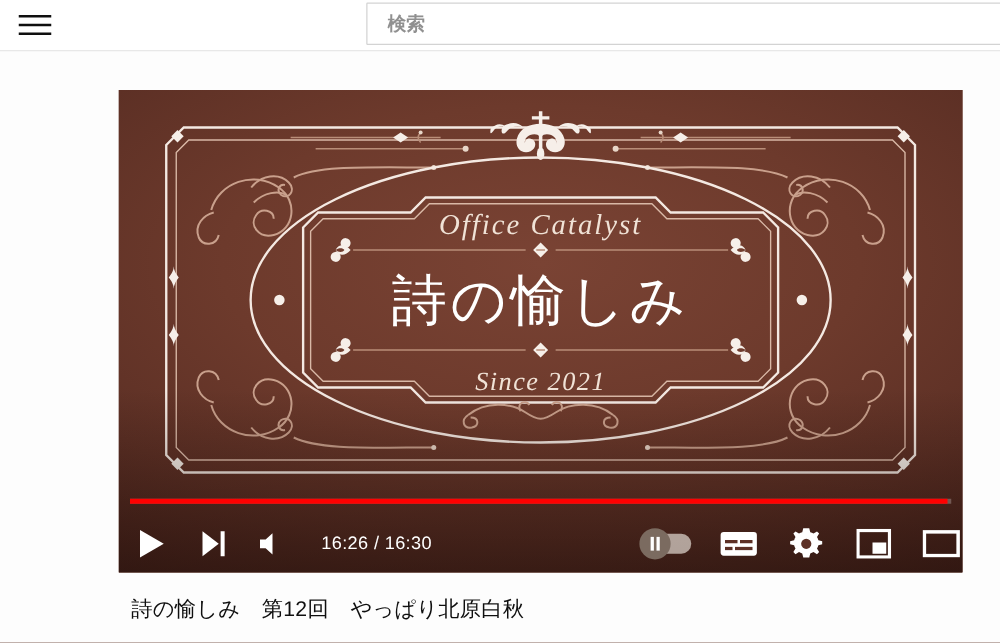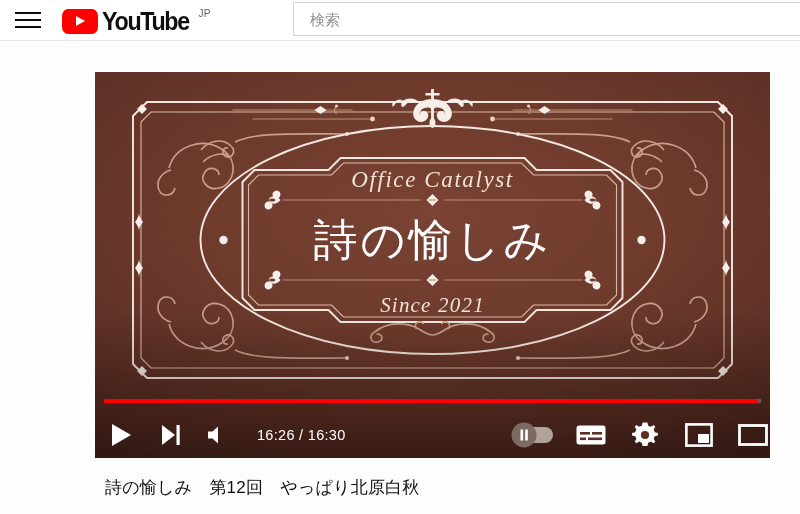--- a/index.html
+++ b/index.html
@@ -108,20 +108,21 @@
   }
   #search-input {
     border: none;
     outline: none;
     background: transparent;
     font-family: "Liberation Sans", sans-serif;
     font-size: 15px;
     color: #b91c1c;
     margin-left: 14px;
     width: 440px;
+    font-weight: bold;
   }
   #search-input::placeholder { color: #909090; }
 
   
   #player {
     position: absolute;
     left: 95px; top: 72px;
     width: 675px; height: 386px;
     overflow: hidden;
     background: #5a2f22;
@@ -199,25 +200,20 @@
 <div id="page-body-bg"></div>
 
 <div id="yt-header">
 
   <div class="hamburger">
     <span></span>
     <span></span>
     <span></span>
   </div>
 
-  <div class="yt-logo">
-    <div class="yt-play-box"></div>
-    <div class="yt-wordmark">YouTube</div>
-    <div class="yt-country">JP</div>
-  </div>
 
   <div id="search-box">
     <input id="search-input" type="text" placeholder="検索" style="">
   </div>
 </div>
 <div id="header-divider"></div>
 
 <div id="player">
   <div id="player-bg"></div>
 

